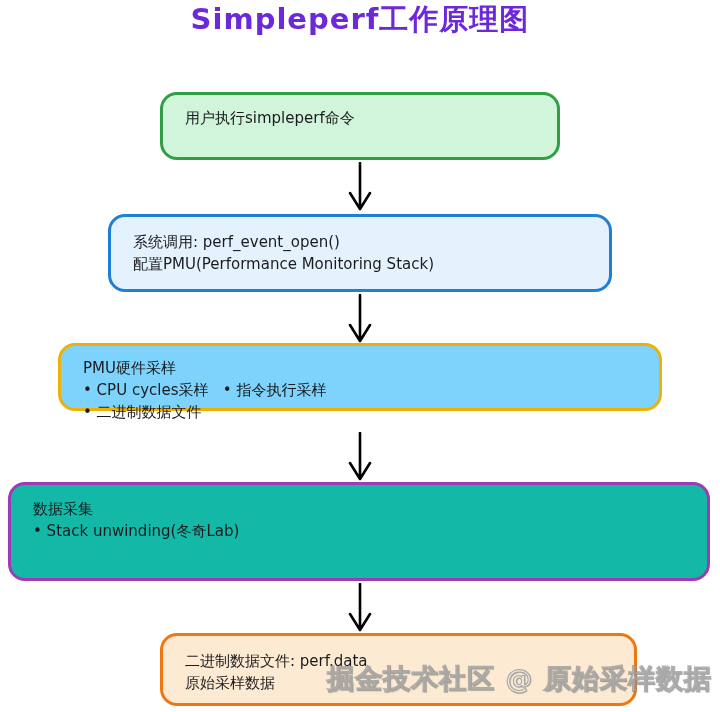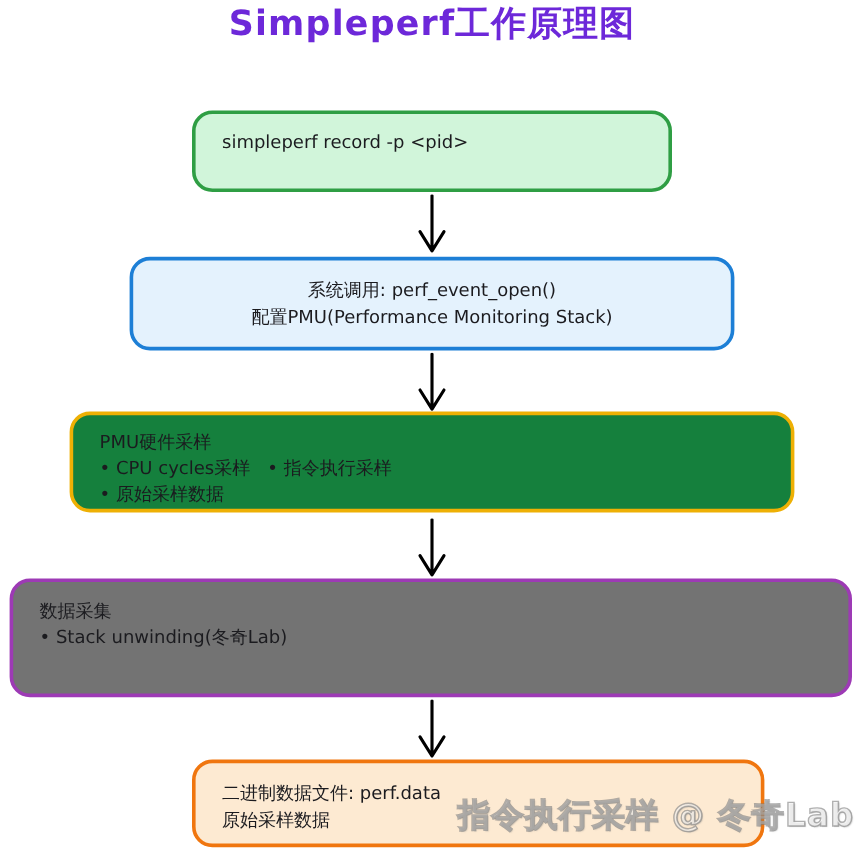--- a/index.html
+++ b/index.html
@@ -35,23 +35,23 @@
     border-radius: 17px;
     padding: 11px 22px 0 22px;
   }
   .node .line {
     font-size: 15px;
     line-height: 22px;
     white-space: pre-wrap;
     color: #1b1b1f;
   }
   .n1 { left: 160px; top: 92px;  width: 400px; height: 68px; border-color: #2f9e44; background: #d1f5da; padding-top: 12px; }
-  .n2 { left: 108px; top: 214px; width: 504px; height: 78px; border-color: #1d7fd6; background: #e4f2fd; padding-top: 14px; text-align: center; }
-  .n3 { left: 58px;  top: 343px; width: 604px; height: 84px; border-color: #eeb004; background: #15803d; padding-top: 11px; }
-  .n4 { left: 8px;   top: 482px; width: 702px; height: 99px; border-color: #9d3ab5; background: #737373; padding-top: 13px; }
+  .n2 { left: 108px; top: 214px; width: 504px; height: 78px; border-color: #1d7fd6; background: #e4f2fd; padding-top: 14px; }
+  .n3 { left: 58px;  top: 343px; width: 604px; height: 68px; border-color: #eeb004; background: #7dd3fc; padding-top: 11px; }
+  .n4 { left: 8px;   top: 482px; width: 702px; height: 99px; border-color: #9d3ab5; background: #14b8a6; padding-top: 13px; }
   .n5 { left: 160px; top: 633px; width: 477px; height: 73px; border-color: #f0760f; background: #fdead2; padding-top: 14px; }
   .arrow {
     position: absolute;
     left: 346px;
     width: 28px;
     height: 50px;
   }
   .a1 { top: 162px; }
   .a2 { top: 294px; }
   .a3 { top: 432px; }
@@ -71,55 +71,55 @@
   }
 </style>
 </head>
 <body>
 
 <div class="canvas">
 
   <div class="title">Simpleperf工作原理图</div>
 
   <div class="node n1">
-    <div class="line">simpleperf record -p &lt;pid&gt;</div>
+    <div class="line">用户执行simpleperf命令</div>
   </div>
 
   <svg class="arrow a1" viewBox="0 0 28 50">
     <path d="M14 1 L14 46 M4 31 L14 47 M24 31 L14 47" fill="none" stroke="#000000" stroke-width="2.6" stroke-linecap="round"></path>
   </svg>
 
   <div class="node n2">
     <div class="line">系统调用: perf_event_open()</div>
     <div class="line">配置PMU(Performance Monitoring Stack)</div>
   </div>
 
   <svg class="arrow a2" viewBox="0 0 28 50">
     <path d="M14 1 L14 46 M4 31 L14 47 M24 31 L14 47" fill="none" stroke="#000000" stroke-width="2.6" stroke-linecap="round"></path>
   </svg>
 
   <div class="node n3">
     <div class="line">PMU硬件采样</div>
     <div class="line">• CPU cycles采样   • 指令执行采样</div>
-    <div class="line">• 原始采样数据</div>
+    <div class="line">• 二进制数据文件</div>
   </div>
 
   <svg class="arrow a3" viewBox="0 0 28 50">
     <path d="M14 1 L14 46 M4 31 L14 47 M24 31 L14 47" fill="none" stroke="#000000" stroke-width="2.6" stroke-linecap="round"></path>
   </svg>
 
   <div class="node n4">
     <div class="line">数据采集</div>
     <div class="line">• Stack unwinding(冬奇Lab)</div>
   </div>
 
   <svg class="arrow a4" viewBox="0 0 28 50">
     <path d="M14 1 L14 46 M4 31 L14 47 M24 31 L14 47" fill="none" stroke="#000000" stroke-width="2.6" stroke-linecap="round"></path>
   </svg>
 
   <div class="node n5">
     <div class="line">二进制数据文件: perf.data</div>
     <div class="line">原始采样数据</div>
   </div>
 
-  <div class="watermark">指令执行采样 @ 冬奇Lab</div>
+  <div class="watermark">掘金技术社区 @ 原始采样数据</div>
 
 </div>
 
 </body></html>

